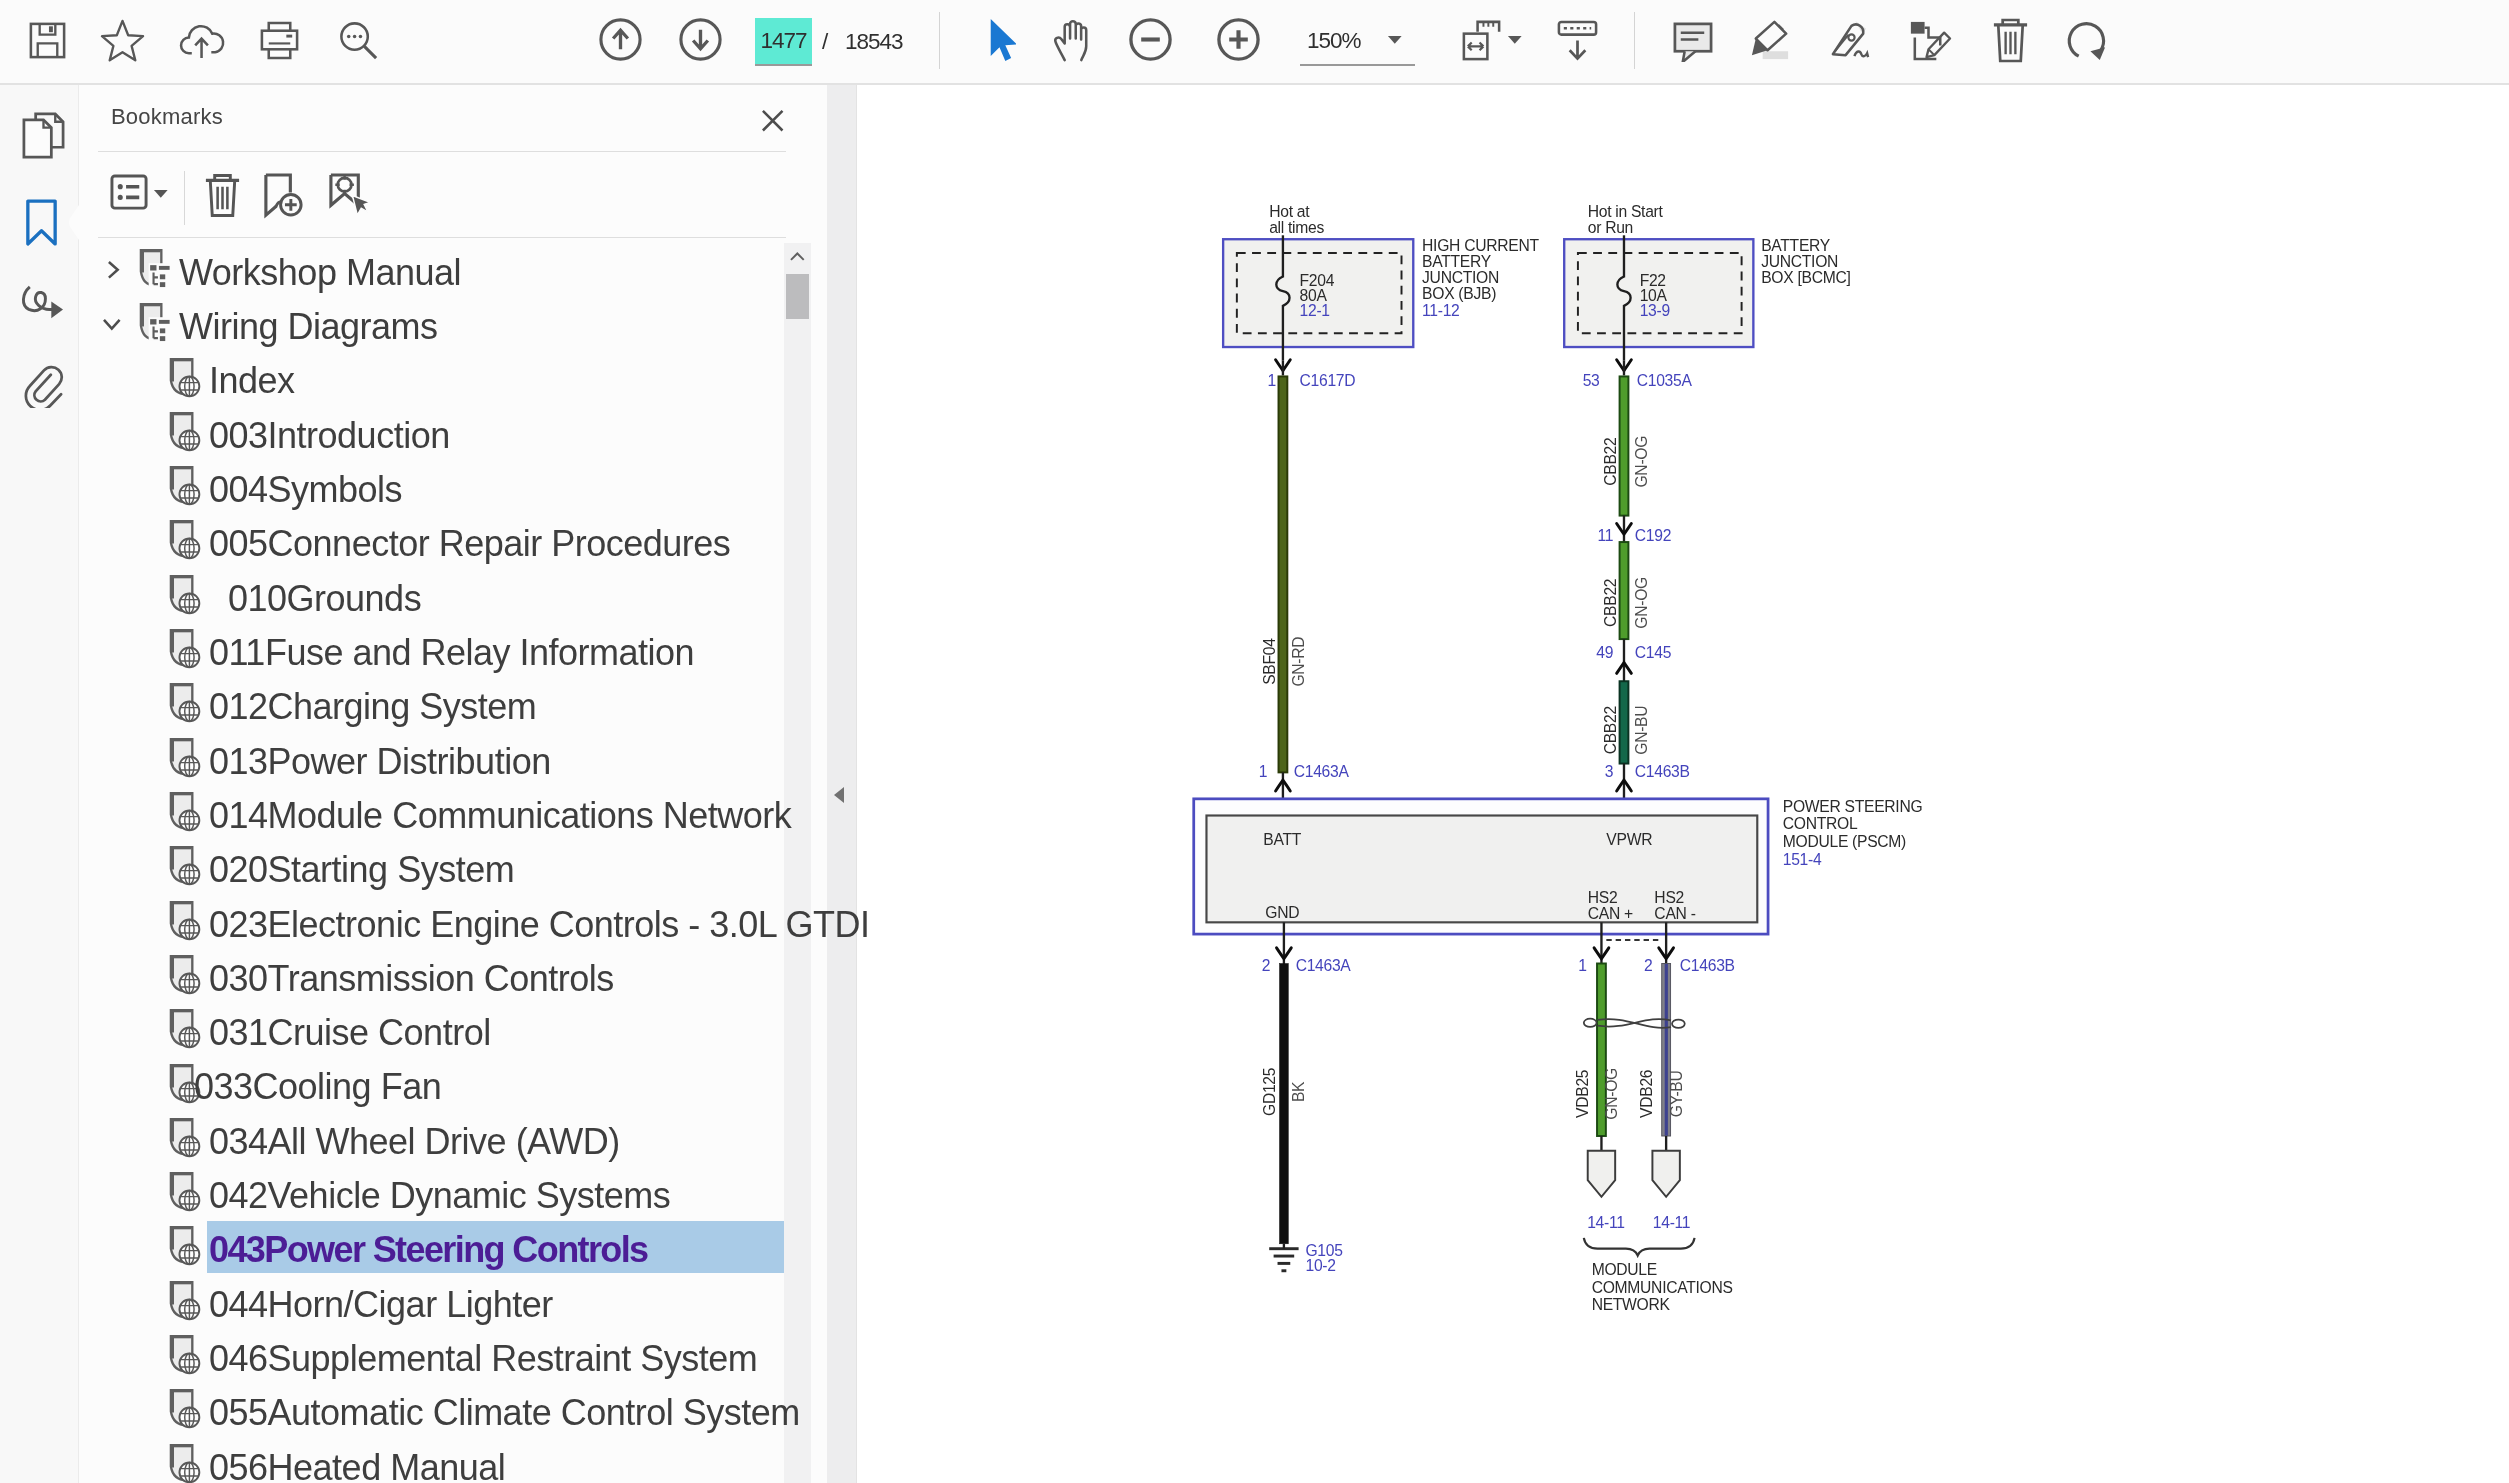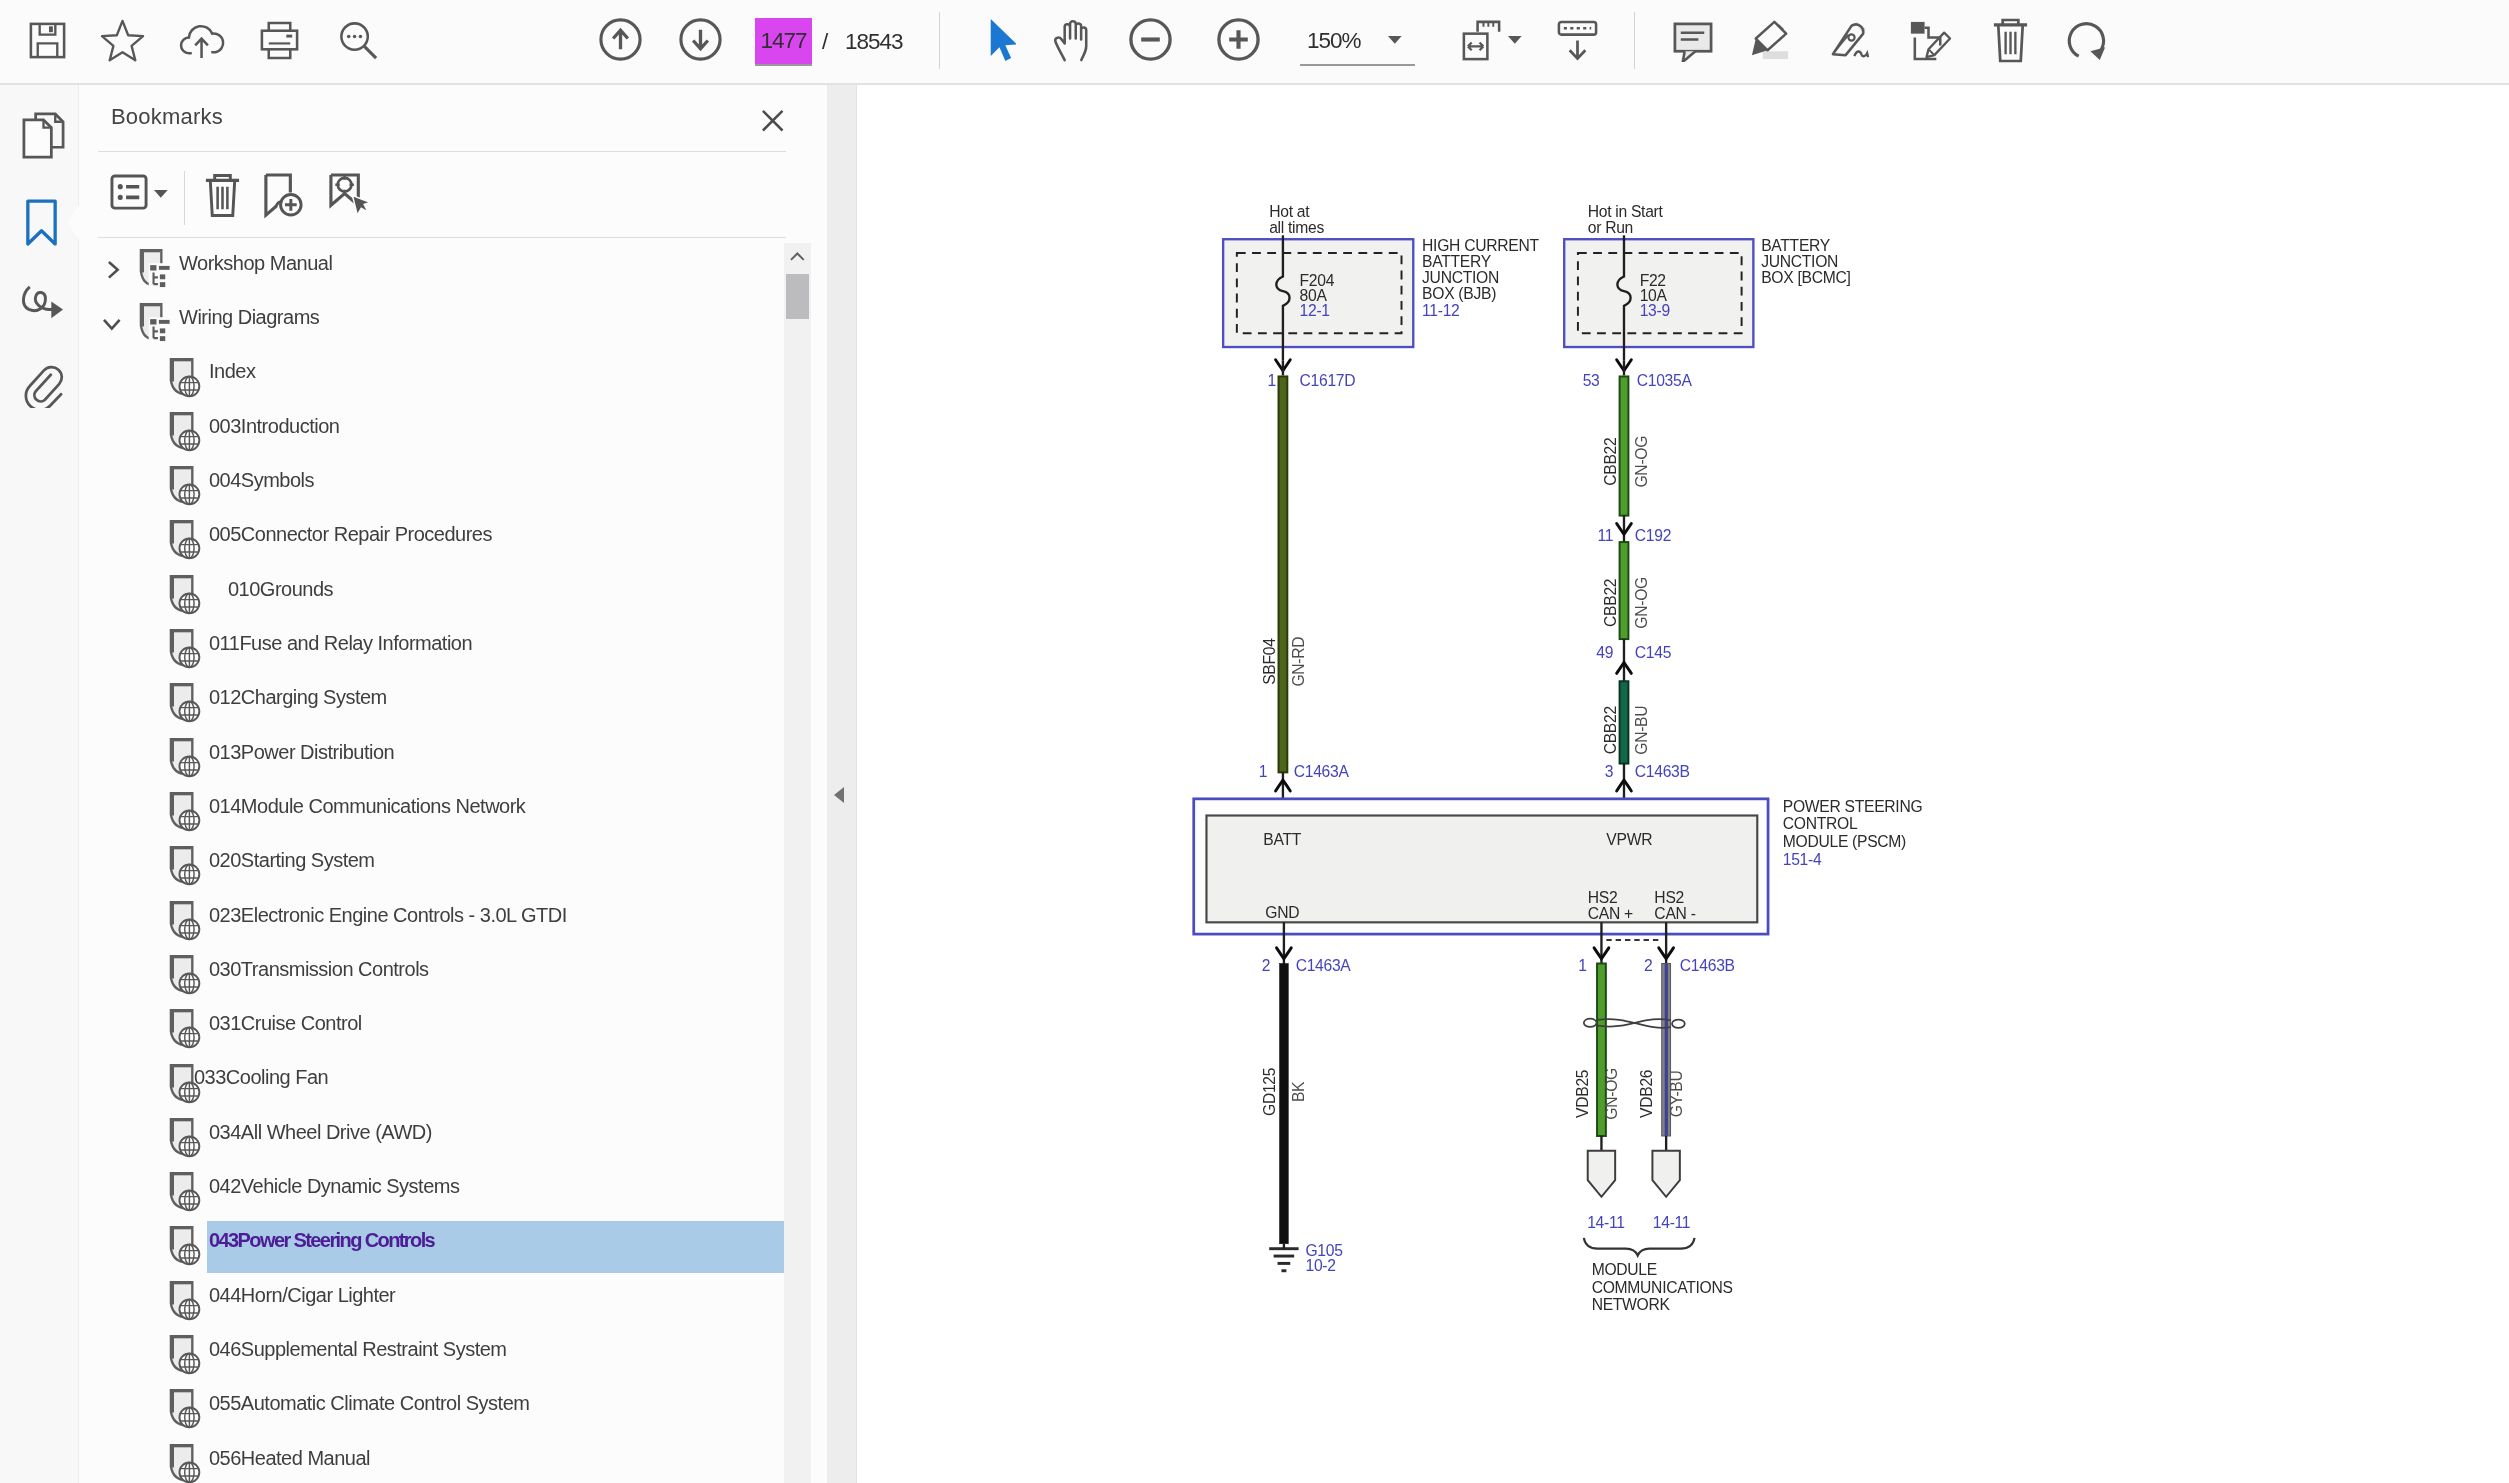--- a/index.html
+++ b/index.html
@@ -6,28 +6,28 @@
     font-family:"Liberation Sans",sans-serif;overflow:hidden;position:relative}
   .abs{position:absolute}
   #toolbar{position:absolute;left:0;top:0;width:2509px;height:83px;background:#fbfbfb;border-bottom:2px solid #e2e2e2}
   .ticon{position:absolute;top:18.6px}
   .tdiv{position:absolute;top:11.8px;width:1px;height:57px;background:#d4d4d4}
   #rail{position:absolute;left:0;top:85px;width:78px;height:1399px;background:#f8f8f8}
   #panel{position:absolute;left:78px;top:85px;width:748px;height:1399px;background:#fcfcfc;border-right:1px solid #d6d6d6;border-left:1px solid #ebebeb}
   #edgestrip{position:absolute;left:827px;top:85px;width:29px;height:1399px;background:#ededee;border-right:1px solid #e3e3e3}
   #collapsearrow{position:absolute;left:834px;top:787px;width:0;height:0;
     border-top:8.8px solid transparent;border-bottom:8.8px solid transparent;border-right:10.8px solid #717171}
-  .bmtext{position:absolute;font-size:20px;color:#3e3e3e;white-space:nowrap;letter-spacing:-0.5px}
+  .bmtext{position:absolute;font-size:36px;color:#3e3e3e;white-space:nowrap;letter-spacing:-0.5px}
   #hdr{position:absolute;left:111px;top:104px;font-size:22px;color:#454545;letter-spacing:0.2px}
   .hline{position:absolute;left:98px;width:688px;height:1px;background:#dedede}
   #scrolltrack{position:absolute;left:784px;top:243px;width:26.5px;height:1241px;background:#f1f1f2}
   #scrollthumb{position:absolute;left:786px;top:274px;width:22.5px;height:45px;background:#bcbcbe}
   #hl{position:absolute;left:207px;top:1221px;width:577px;height:52px;background:#a9cbe7}
   .num{font-size:22.5px;color:#2f2f2f;letter-spacing:-1px}
-  #pginput{position:absolute;left:755px;top:17.6px;width:57px;height:46px;background:#d946ef;border-bottom:2.9px solid #999;
+  #pginput{position:absolute;left:755px;top:17.6px;width:57px;height:46px;background:#5eead4;border-bottom:2.9px solid #999;
     text-align:center;line-height:46px}
   #zoombox{position:absolute;left:1300px;top:17.6px;width:115px;height:46px;border-bottom:2.9px solid #999;line-height:46px}
 </style>
 </head>
 <body>
 <div id="toolbar"></div>
 <div id="rail"></div>
 <div id="panel"></div>
 <div id="edgestrip"></div>
 <div id="collapsearrow"></div>

